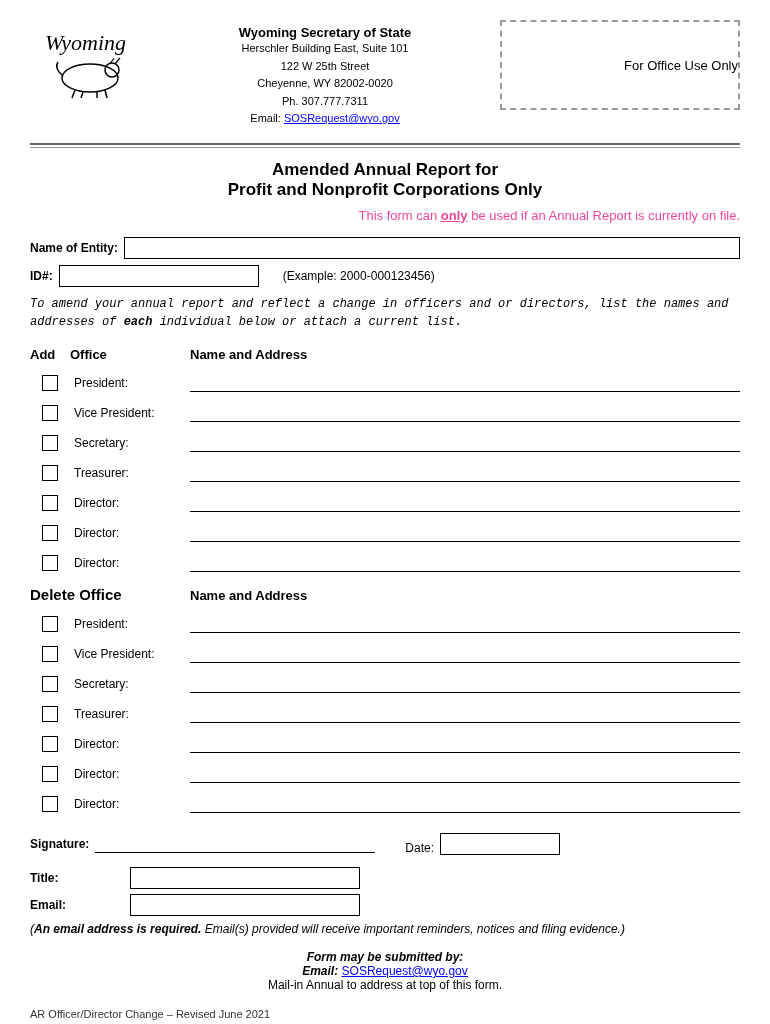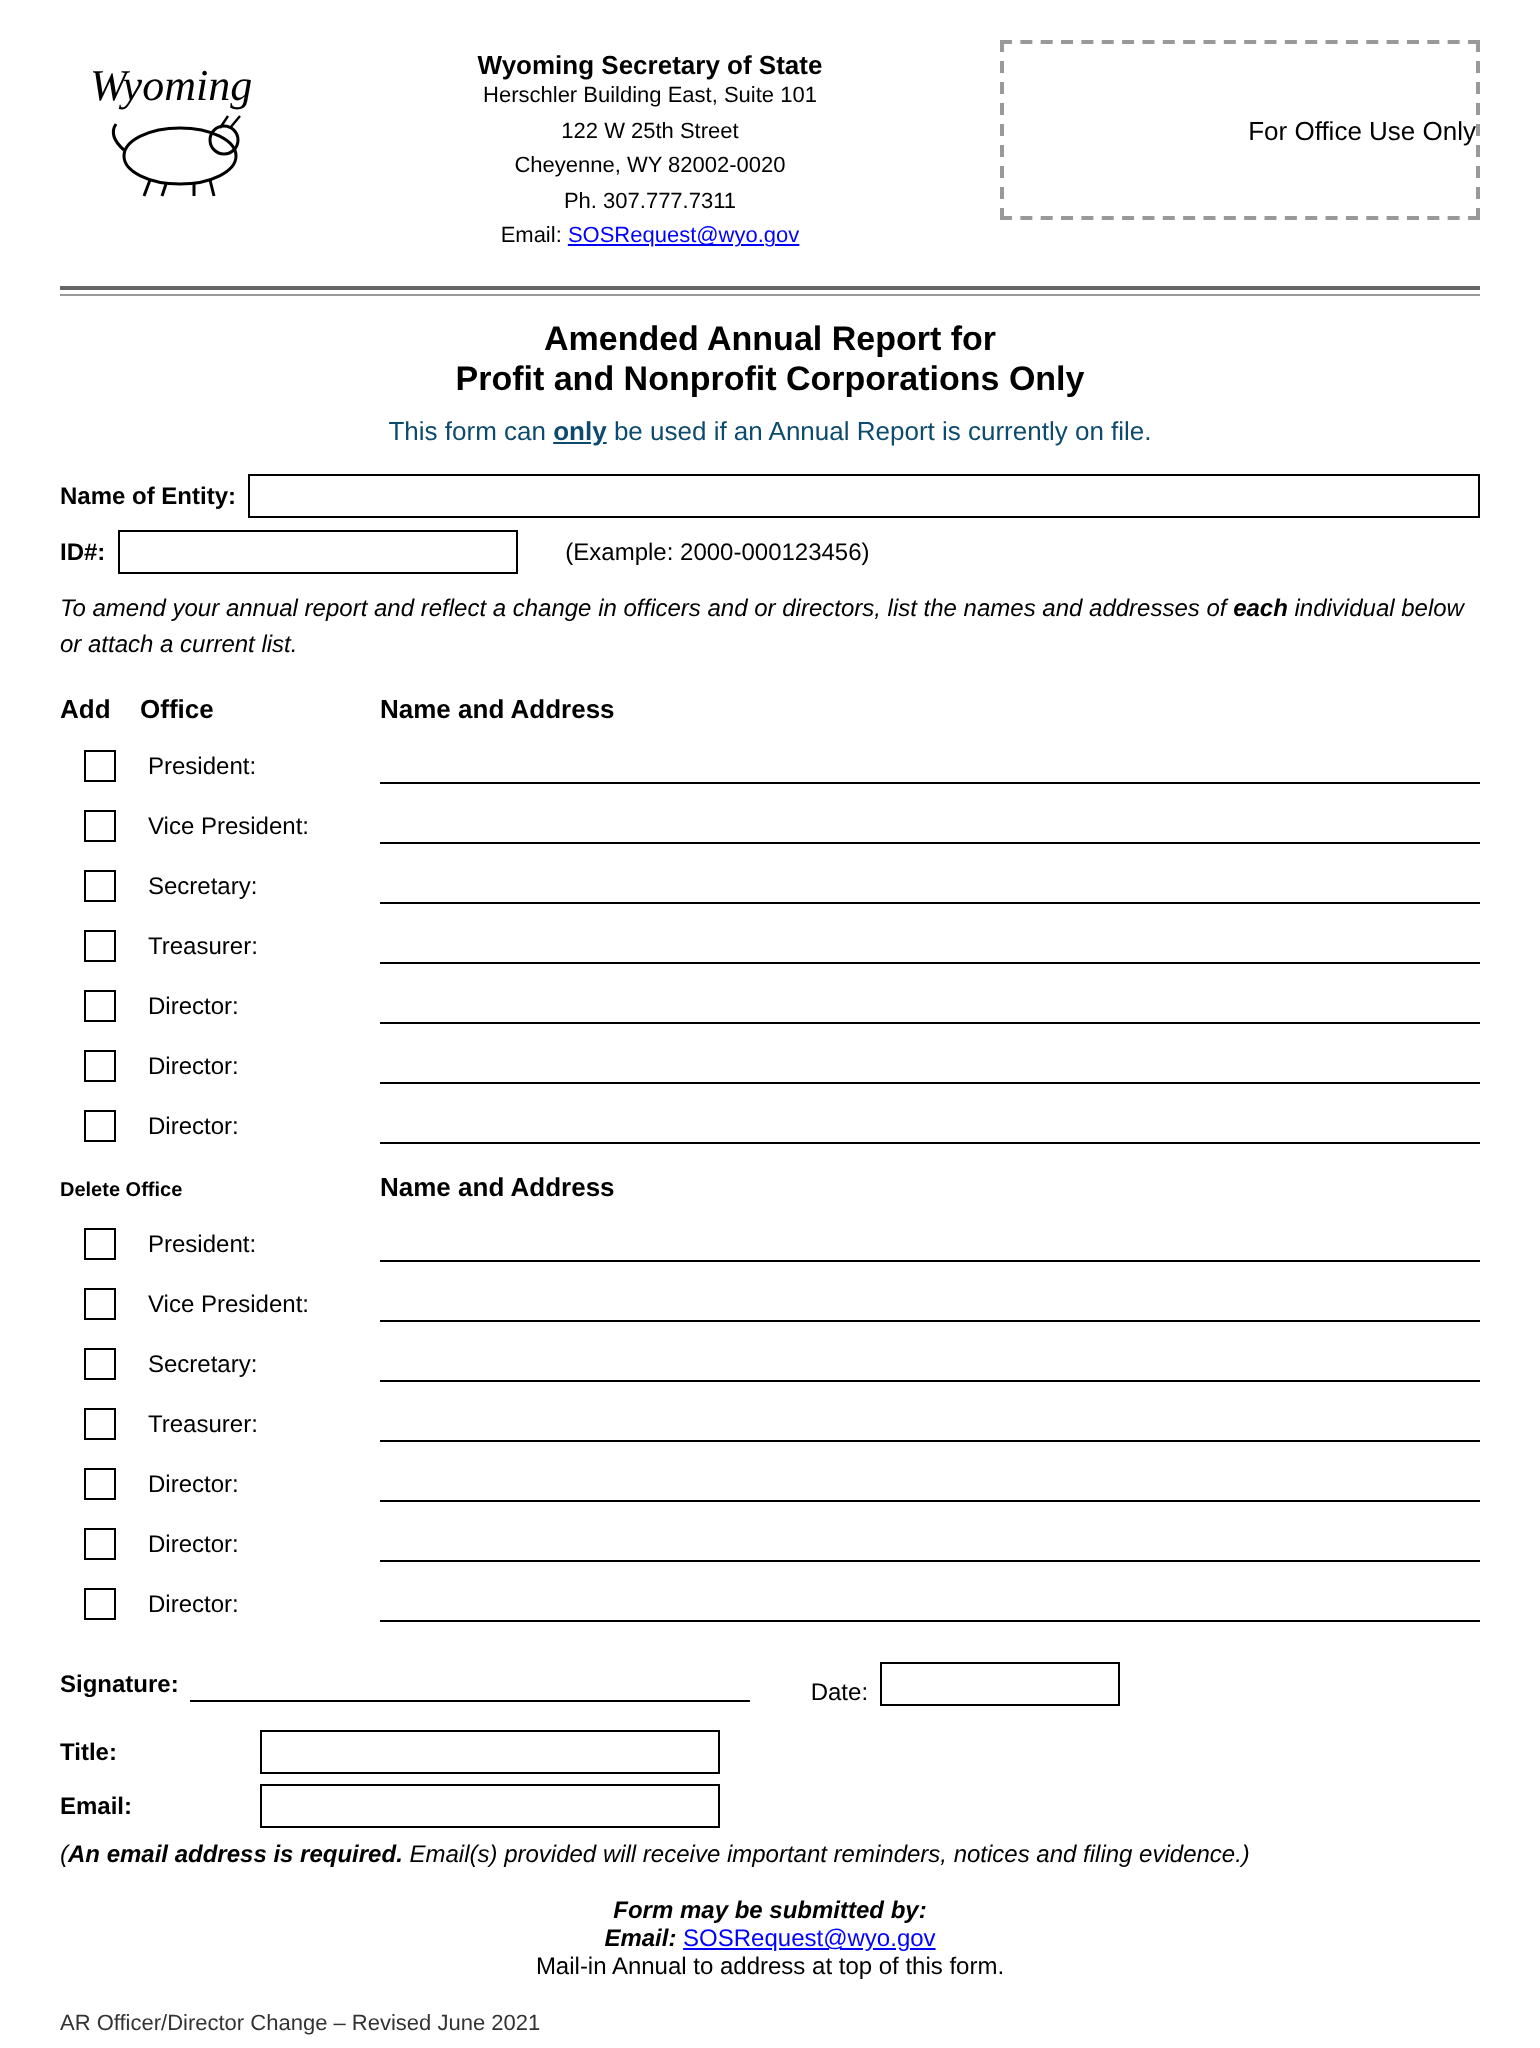--- a/index.html
+++ b/index.html
@@ -67,22 +67,22 @@
     }
     .doc-title {
       text-align: center;
       margin: 12px 0 6px 0;
     }
     .doc-title h1 {
       font-size: 17px;
       font-weight: bold;
     }
     .notice-text {
-      text-align: center;
-      color: #0c4a6e;
+      text-align: right;
+      color: #ec4899;
       font-size: 13px;
       margin: 8px 0 14px 0;
     }
     .notice-text u {
       font-weight: bold;
     }
     .field-row {
       display: flex;
       align-items: center;
       margin-bottom: 6px;
@@ -112,20 +112,21 @@
     .example-text {
       font-size: 12px;
       margin-left: 24px;
       white-space: nowrap;
     }
     .instruction-text {
       font-size: 12px;
       font-style: italic;
       line-height: 1.5;
       margin: 8px 0 16px 0;
+      font-family: Liberation Mono, monospace;
     }
     .instruction-text strong {
       font-weight: bold;
       font-style: italic;
     }
     .section-header {
       display: flex;
       align-items: baseline;
       margin-bottom: 8px;
       margin-top: 10px;
@@ -176,21 +177,21 @@
     }
     .section-delete-header {
       display: flex;
       align-items: baseline;
       margin-bottom: 8px;
       margin-top: 14px;
     }
     .section-delete-header .col-delete {
       width: 120px;
       font-weight: bold;
-      font-size: 10px;
+      font-size: 15px;
     }
     .section-delete-header .col-name2 {
       font-weight: bold;
       font-size: 13px;
       margin-left: 40px;
     }
     .signature-section {
       margin-top: 20px;
       display: flex;
       align-items: center;

